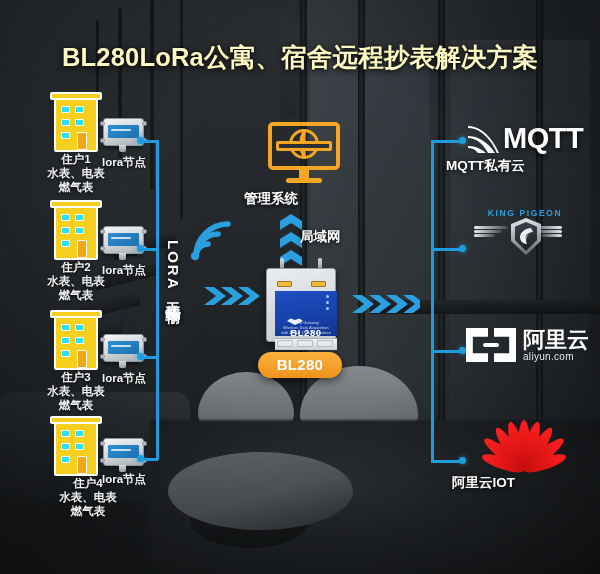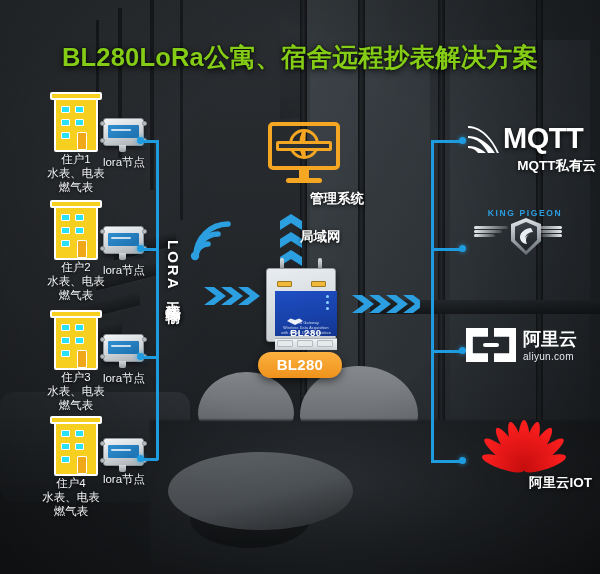--- a/index.html
+++ b/index.html
@@ -43,27 +43,27 @@
     background:linear-gradient(165deg,#9aa0a4,#7d8388 55%,#3c4044);}
   .table-base{position:absolute;left:190px;top:490px;width:120px;height:58px;border-radius:50%;
     background:linear-gradient(180deg,#24272a,#101214);}
   .vignette{position:absolute;inset:0;
     background:radial-gradient(ellipse at 50% 42%,rgba(0,0,0,0) 38%,rgba(0,0,0,.45) 100%);}
   .darkwash{position:absolute;inset:0;background:rgba(22,25,28,.40);}
 
   
   .title{
     position:absolute;left:0;right:0;top:40px;text-align:center;
-    color:#84cc16;font-size:25.5px;font-weight:bold;letter-spacing:.2px;
+    color:#fef9c3;font-size:25.5px;font-weight:bold;letter-spacing:.2px;
     text-shadow:0 2px 6px rgba(0,0,0,.85),0 0 2px rgba(0,0,0,.9);
     white-space:nowrap;
   }
 
   
-  .lbl{position:absolute;color:#f2f4f6;font-size:11.5px;font-weight:normal;
+  .lbl{position:absolute;color:#f2f4f6;font-size:11.5px;font-weight:bold;
     text-align:center;line-height:14px;text-shadow:0 1px 3px rgba(0,0,0,.9);}
 
   
   .bld{position:absolute;width:56px;height:62px;}
   .bld .body{position:absolute;left:6px;top:6px;width:44px;height:54px;
     background:#f7cf1f;border:2.5px solid #fff;border-radius:2px;box-sizing:border-box;}
   .bld .roof{position:absolute;left:2px;top:0px;width:52px;height:8px;
     background:#f7cf1f;border:2.5px solid #fff;border-radius:2px;box-sizing:border-box;}
   .bld .win{position:absolute;width:9px;height:7px;background:#29e0f5;border:1.5px solid #fff;
     box-sizing:border-box;border-radius:1px;}
@@ -153,27 +153,27 @@
   .wing{position:absolute;height:12px;width:34px;}
   .wing span{position:absolute;right:0;height:2.6px;border-radius:2px;
     background:linear-gradient(90deg,rgba(230,235,238,.15),#e8edf0);}
   .wing.left{transform:scaleX(-1);}
   .ali{position:absolute;display:flex;align-items:center;gap:7px;}
   .ali-mark{position:relative;width:50px;height:34px;}
   .ali-mark i{position:absolute;width:22px;height:34px;background:#fff;}
   .ali-mark i.l{left:0;clip-path:polygon(0 0,100% 0,100% 26%,31% 26%,31% 74%,100% 74%,100% 100%,0 100%);}
   .ali-mark i.r{right:0;clip-path:polygon(0 0,100% 0,100% 100%,0 100%,0 74%,69% 74%,69% 26%,0 26%);}
   .ali-mark b{position:absolute;left:17px;top:15px;width:16px;height:4px;background:#fff;border-radius:2px;}
-  .ali-cn{color:#fff;font-size:18px;font-weight:bold;line-height:23px;}
+  .ali-cn{color:#fff;font-size:22px;font-weight:bold;line-height:23px;}
   .ali-en{color:#e3e7ea;font-size:10px;letter-spacing:.3px;}
   .hw{position:absolute;width:78px;height:62px;}
   .hw i{position:absolute;left:50%;bottom:0;width:12px;height:50px;border-radius:50% 50% 45% 45%;
     background:linear-gradient(180deg,#ff1f1f,#c50d0d);transform-origin:50% 100%;}
 
-  .cap{position:absolute;color:#fff;font-size:13.5px;font-weight:bold;text-align:right;
+  .cap{position:absolute;color:#fff;font-size:13.5px;font-weight:bold;text-align:left;
     text-shadow:0 1px 4px rgba(0,0,0,.9);}
 </style>
 </head>
 <body>
 
 <div id="stage">
 
   <div class="bg">
     <div class="bg-base"></div>
     <div class="ceiling"></div>
@@ -262,21 +262,21 @@
   <div class="bld" style="left:48px;top:416px;">
     <div class="roof"></div>
     <div class="body"></div>
     <div class="win" style="left:13px;top:14px;"></div>
     <div class="win" style="left:27px;top:14px;"></div>
     <div class="win" style="left:13px;top:27px;"></div>
     <div class="win" style="left:27px;top:27px;"></div>
     <div class="win" style="left:13px;top:40px;"></div>
     <div class="door" style="left:29px;top:40px;"></div>
   </div>
-  <div class="lbl" style="left:1px;top:476px;width:140px;text-align:center;">
+  <div class="lbl" style="left:18px;top:476px;width:140px;text-align:center;">
     <div>住户4</div>
     <div>水表、电表</div>
     <div>燃气表</div>
   </div>
 
   <div class="node" style="left:100px;top:118px;">
     <div class="shell"></div>
     <div class="scr"></div>
     <div class="ear" style="left:0;top:3px;"></div>
     <div class="ear" style="right:0;top:3px;"></div>

